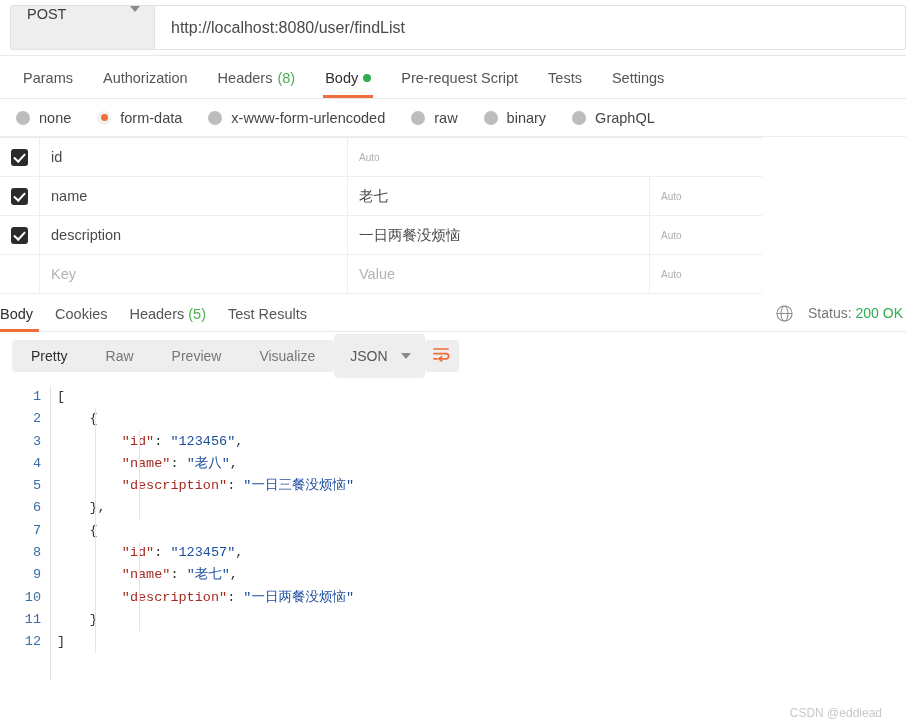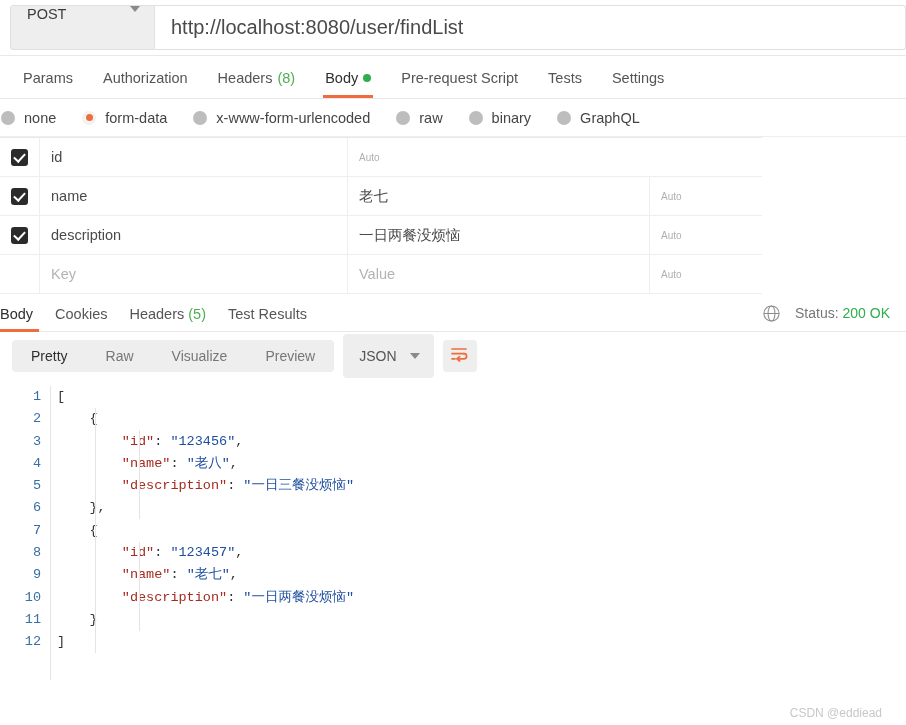--- a/index.html
+++ b/index.html
@@ -39,21 +39,21 @@
     border-right: 5px solid transparent;
     border-top: 6px solid #8a8a8a;
   }
   .url-input {
     flex: 1;
     background: #ffffff;
     border: 1px solid #e0e0e0;
     border-left: none;
     border-radius: 0 3px 3px 0;
     padding: 0 16px;
-    font-size: 20px;
+    font-size: 16px;
     color: #4a4a4a;
     font-family: "Liberation Sans", sans-serif;
     outline: none;
   }
 
   
   .req-tabs {
     display: flex;
     align-items: flex-end;
     height: 43px;
@@ -87,21 +87,21 @@
     border-radius: 50%;
     background: #2eae4e;
     display: inline-block;
   }
 
   
   .body-types {
     display: flex;
     align-items: center;
     height: 38px;
-    padding-left: 1px;
+    padding-left: 16px;
     gap: 0;
     border-bottom: 1px solid #eeeeee;
   }
   .radio-opt {
     display: flex;
     align-items: center;
     gap: 9px;
     margin-right: 26px;
     font-size: 14.5px;
     color: #454545;
@@ -219,38 +219,37 @@
   .resp-tab.active { color: #2f2f2f; }
   .resp-tab.active::after {
     content: "";
     position: absolute;
     left: 0; width: 39px; bottom: 0;
     height: 3px;
     background: #ef6c3c;
   }
   .resp-right {
     position: absolute;
-    right: 16px; top: 0;
+    right: 3px; top: 0;
     height: 38px;
     display: flex; align-items: center;
     gap: 14px;
     padding-right: 0;
     font-size: 14px;
   }
   .globe-icon { width: 19px; height: 19px; display: block; }
   .status-txt { color: #777777; white-space: nowrap; }
   .status-code { color: #2eae4e; }
 
   
   .view-bar {
     display: flex;
     align-items: center;
     height: 48px;
     padding: 0 12px;
-    gap: 9px;
   }
   .seg-group {
     display: flex;
     background: #eeeeee;
     border-radius: 4px;
     height: 32px;
     align-items: center;
   }
   .seg {
     padding: 0 19px;
@@ -458,22 +457,22 @@
       <span>Status:</span>
       <span class="status-code">200 OK</span>
     </span>
   </div>
 </div>
 
 <div class="view-bar">
   <div class="seg-group">
     <div class="seg active">Pretty</div>
     <div class="seg">Raw</div>
+    <div class="seg">Preview</div>
     <div class="seg">Visualize</div>
-    <div class="seg">Preview</div>
   </div>
 
   <div class="fmt-select">
     <span>JSON</span>
     <span class="caret-down"></span>
   </div>
 
   <div class="wrap-btn">
     <span>
       <svg width="19" height="16" viewBox="0 0 19 16" fill="none" stroke="#ef6c3c" stroke-width="1.7" stroke-linecap="round">

